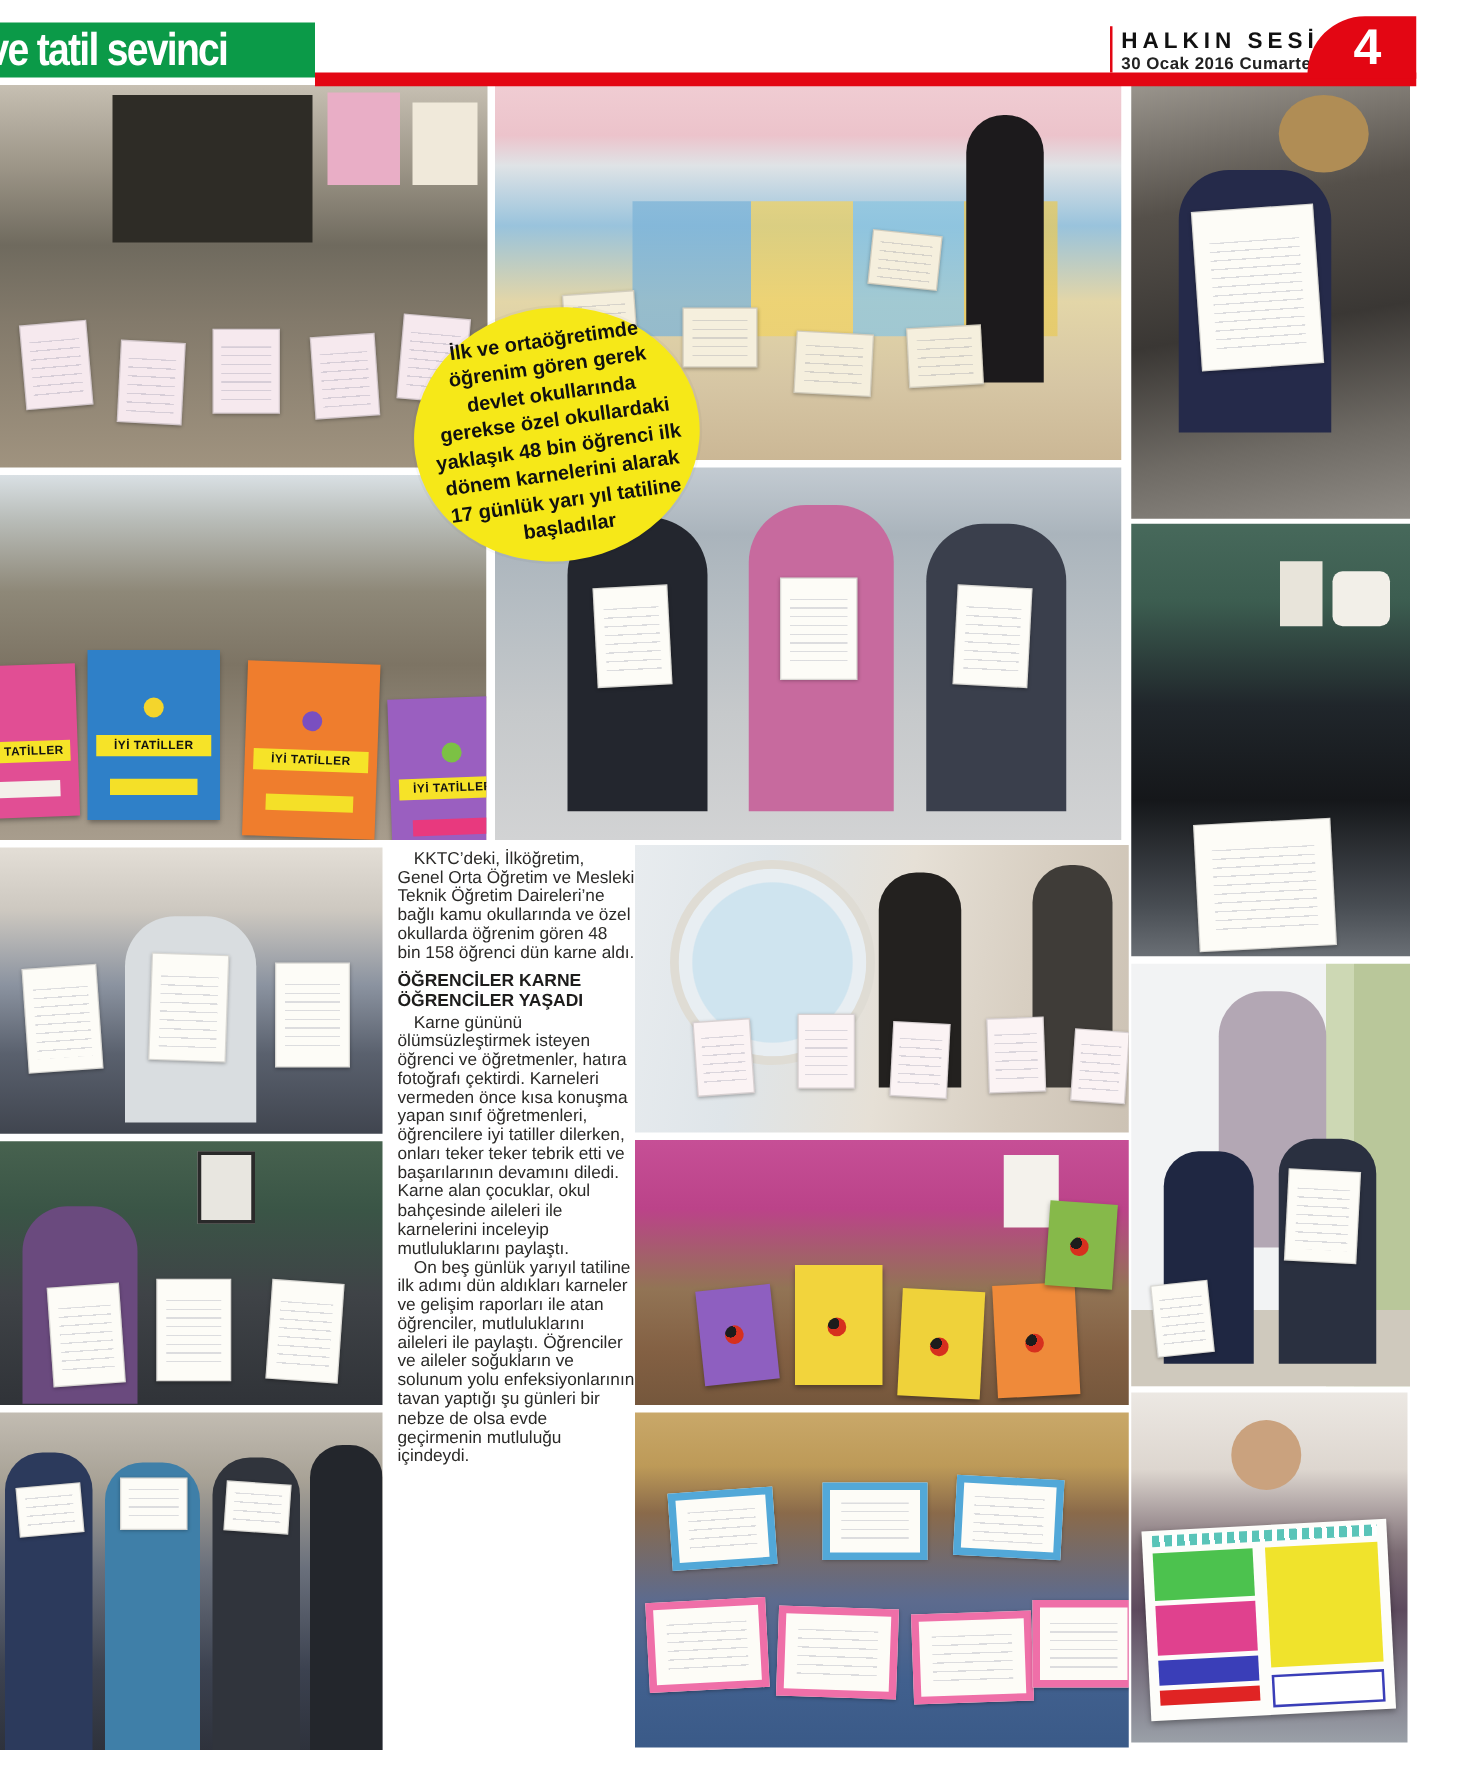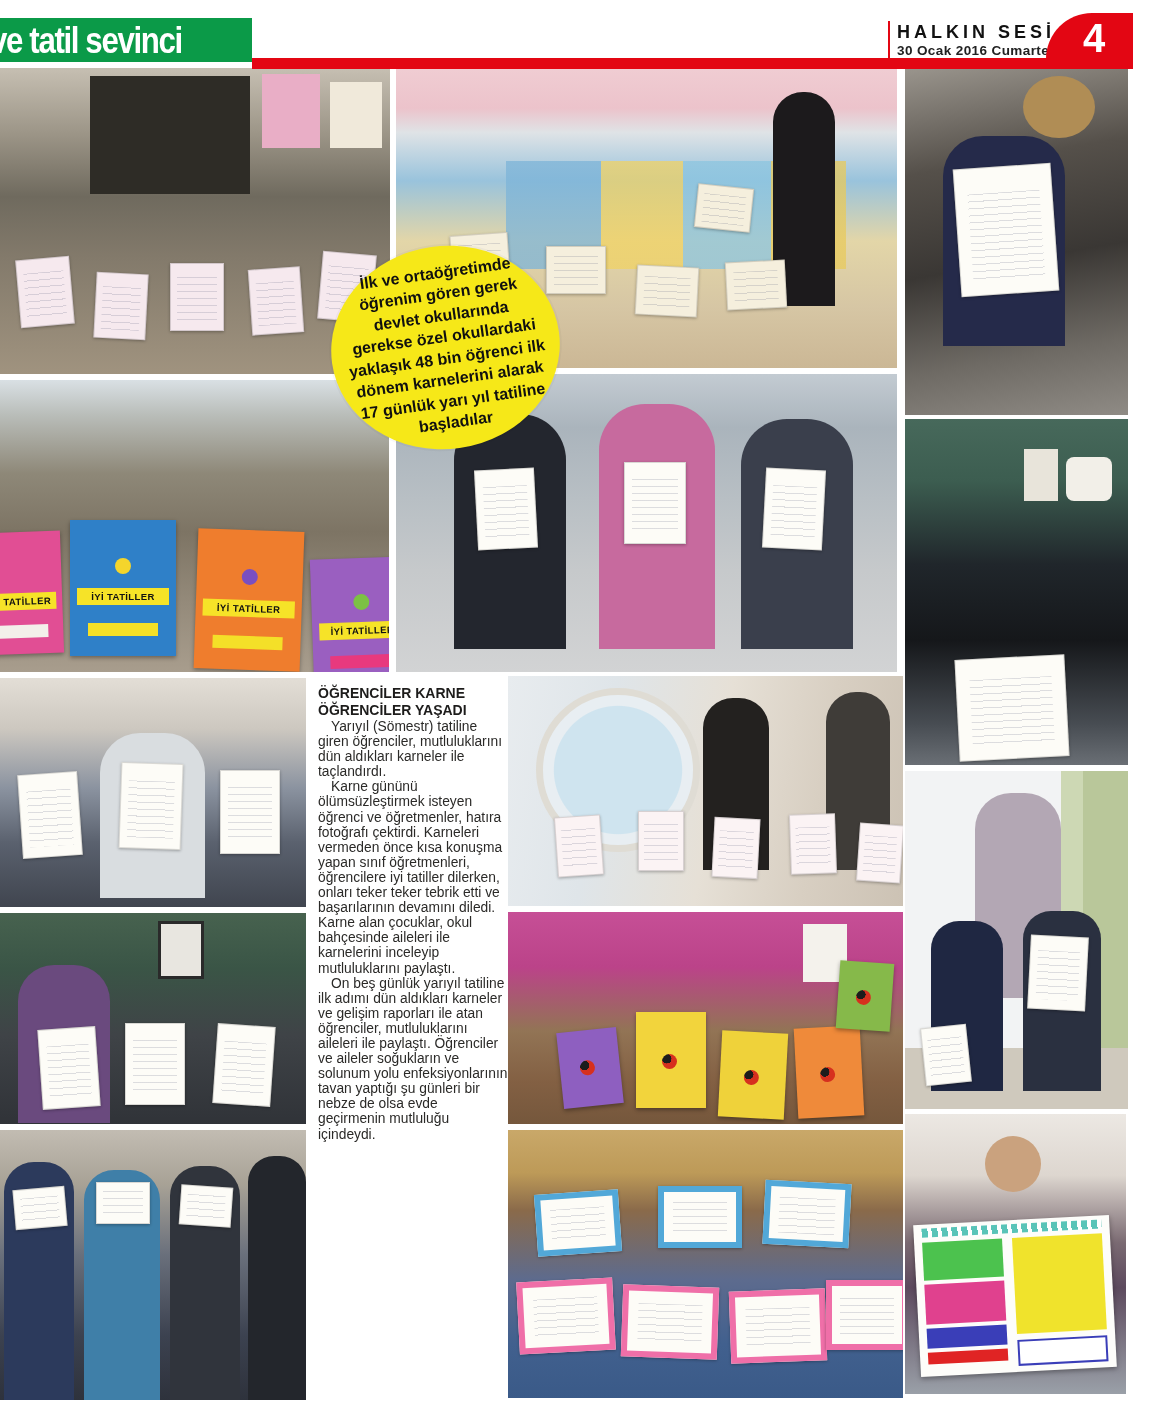--- a/index.html
+++ b/index.html
@@ -248,19 +248,19 @@
     <i class="cert certP" style="left:114px;top:156px;width:84px;height:60px;transform:rotate(2deg);"></i>
     <i class="cert certP" style="left:222px;top:160px;width:84px;height:60px;transform:rotate(-2deg);"></i>
     <i class="cert certP" style="left:318px;top:150px;width:70px;height:58px;"></i>
   </div>
 
   <div class="callout">
     <div class="callout-text">İlk ve ortaöğretimde öğrenim gören gerek devlet okullarında gerekse özel okullardaki yaklaşık 48 bin öğrenci ilk dönem karnelerini alarak  17 günlük yarı yıl tatiline başladılar</div>
   </div>
 
   <div class="article">
+    <p>KKTC’deki, İlköğretim, Genel Orta Öğretim ve Mesleki Teknik Öğretim Daireleri’ne bağlı kamu okullarında ve özel okullarda öğrenim gören 48 bin 158 öğrenci dün karne aldı.</p>
     <h3>ÖĞRENCİLER KARNE ÖĞRENCİLER YAŞADI</h3>
-    <p>Yarıyıl (Sömestr) tatiline giren öğrenciler, mutluluklarını dün aldıkları karneler ile taçlandırdı.</p>
     <p>Karne gününü ölümsüzleştirmek isteyen öğrenci ve öğretmenler, hatıra fotoğrafı çektirdi. Karneleri vermeden önce kısa konuşma yapan sınıf öğretmenleri, öğrencilere iyi tatiller dilerken, onları teker teker tebrik etti ve başarılarının devamını diledi. Karne alan çocuklar, okul bahçesinde aileleri ile karnelerini inceleyip mutluluklarını paylaştı.</p>
     <p>On beş günlük yarıyıl tatiline ilk adımı dün aldıkları karneler ve gelişim raporları ile atan öğrenciler, mutluluklarını aileleri ile paylaştı. Öğrenciler ve aileler soğukların ve solunum yolu enfeksiyonlarının tavan yaptığı şu günleri bir nebze de olsa evde geçirmenin mutluluğu içindeydi.</p>
   </div>
 
 </div>
 
 </body></html>

